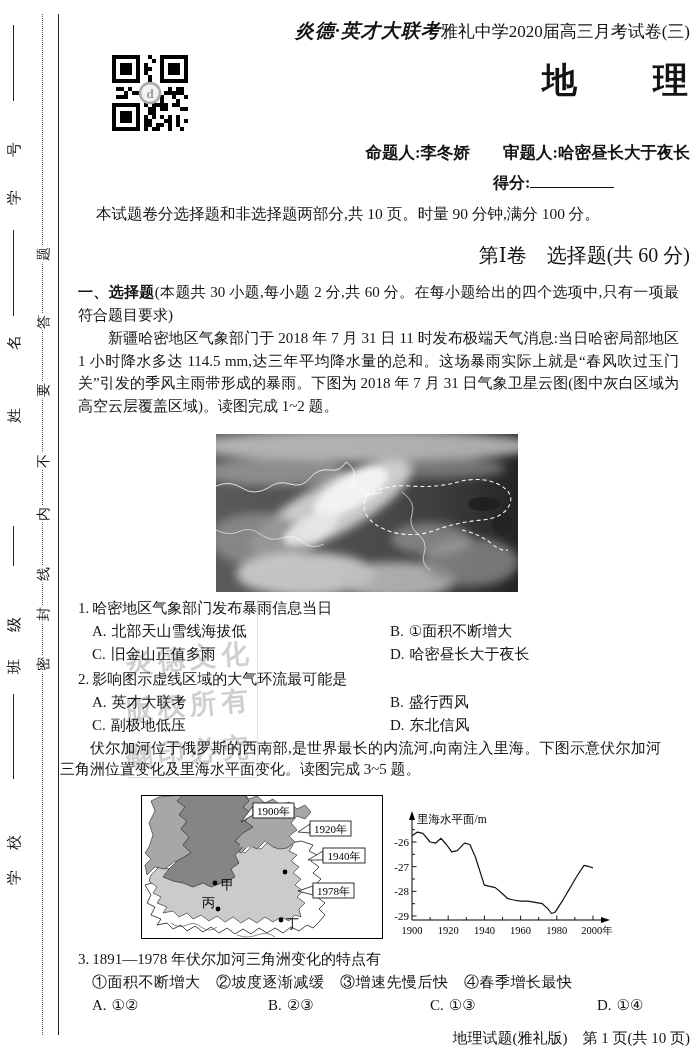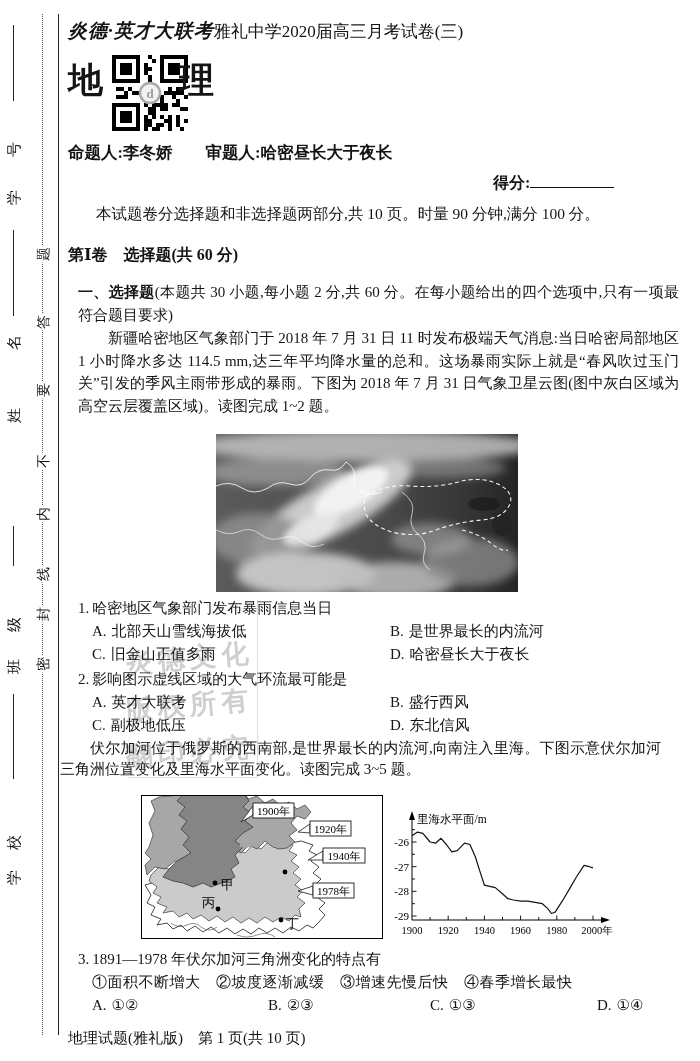--- a/index.html
+++ b/index.html
@@ -1,30 +1,30 @@
 <!DOCTYPE html>
 <html><head>
 <meta charset="utf-8">
 <style>
   *{margin:0;padding:0;box-sizing:border-box}
   html,body{background:#e9e9e9}
   body{font-family:"Liberation Serif","DejaVu Serif",serif;color:#141414}
   #page{position:relative;width:700px;height:1061px;background:#fff;overflow:hidden;margin:0 auto}
   .abs{position:absolute}
   .line{position:absolute;white-space:nowrap;font-size:15px;line-height:22px}
-  .center{left:68px;width:608px;text-align:left}
+  .center{left:82px;width:608px;text-align:right}
   .b{font-weight:bold}
   .just{white-space:normal;text-align:justify}
   
   .series{font-weight:bold;font-style:italic;font-size:19px;letter-spacing:1px}
   .exam-info{font-size:17px}
   .subject{font-size:35px;font-weight:bold;letter-spacing:2px}
   .authors{font-size:16.5px;font-weight:bold}
   .score-blank{display:inline-block;width:84px;height:15px;border-bottom:1.2px solid #111;vertical-align:baseline}
-  .part-title{font-size:16px;font-weight:bold}
+  .part-title{font-size:20px;font-weight:normal}
   
   .vline{position:absolute;top:14px;height:1021px}
   .dotted{left:42px;border-left:1.6px dotted #555}
   .solid{left:58px;border-left:1.2px solid #222}
   .sb-ch{position:absolute;left:5px;width:18px;text-align:center;font-size:15px;transform:rotate(-90deg)}
   .seal-ch{position:absolute;left:35px;width:17px;text-align:center;font-size:14px;background:#fff;transform:rotate(-90deg)}
   .sb-blank{position:absolute;left:13px;width:0;border-left:1px solid #222}
   
   .watermark{position:absolute;left:126px;top:640px;z-index:0}
   .wm-line{font-size:27px;letter-spacing:5px;color:rgba(110,110,110,0.33);transform:rotate(-5deg);height:47px;font-weight:bold}
@@ -217,21 +217,21 @@
     <path d="M186,58 q14,10 10,22 q-4,12 6,20 q10,8 6,20 q-3,10 6,16" fill="none" stroke="#fff" stroke-width="0.8" opacity="0.8"></path>
     <path d="M150,62 q20,-12 44,-10 q26,2 48,-4 q22,-6 40,2 q16,8 12,20 q-6,14 -28,16 q-24,2 -46,10 q-22,8 -44,2 q-20,-6 -26,-18 q-4,-12 0,-18" fill="none" stroke="#fff" stroke-width="1.1" stroke-dasharray="4 3" opacity="0.95"></path>
     <path d="M246,96 q18,4 30,14 q10,8 16,6" fill="none" stroke="#fff" stroke-width="1.1" stroke-dasharray="4 3" opacity="0.9"></path>
   </svg>
 
   <div class="line" style="top:597px;left:78px">
     <span class="q-num">1.</span><span>哈密地区气象部门发布暴雨信息当日</span>
   </div>
   <div class="line" style="top:620px;left:0;width:700px;height:22px">
     <span class="opt" style="left:92px"><span class="opt-label">A.</span><span>北部天山雪线海拔低</span></span>
-    <span class="opt" style="left:390px"><span class="opt-label">B.</span><span>是世界最长的内流河</span></span>
+    <span class="opt" style="left:390px"><span class="opt-label">B.</span><span>①面积不断增大</span></span>
   </div>
   <div class="line" style="top:643px;left:0;width:700px;height:22px">
     <span class="opt" style="left:92px"><span class="opt-label">C.</span><span>旧金山正值多雨</span></span>
     <span class="opt" style="left:390px"><span class="opt-label">D.</span><span>哈密昼长大于夜长</span></span>
   </div>
 
   <div class="line" style="top:668px;left:78px">
     <span class="q-num">2.</span><span>影响图示虚线区域的大气环流最可能是</span>
   </div>
   <div class="line" style="top:691px;left:0;width:700px;height:22px">

